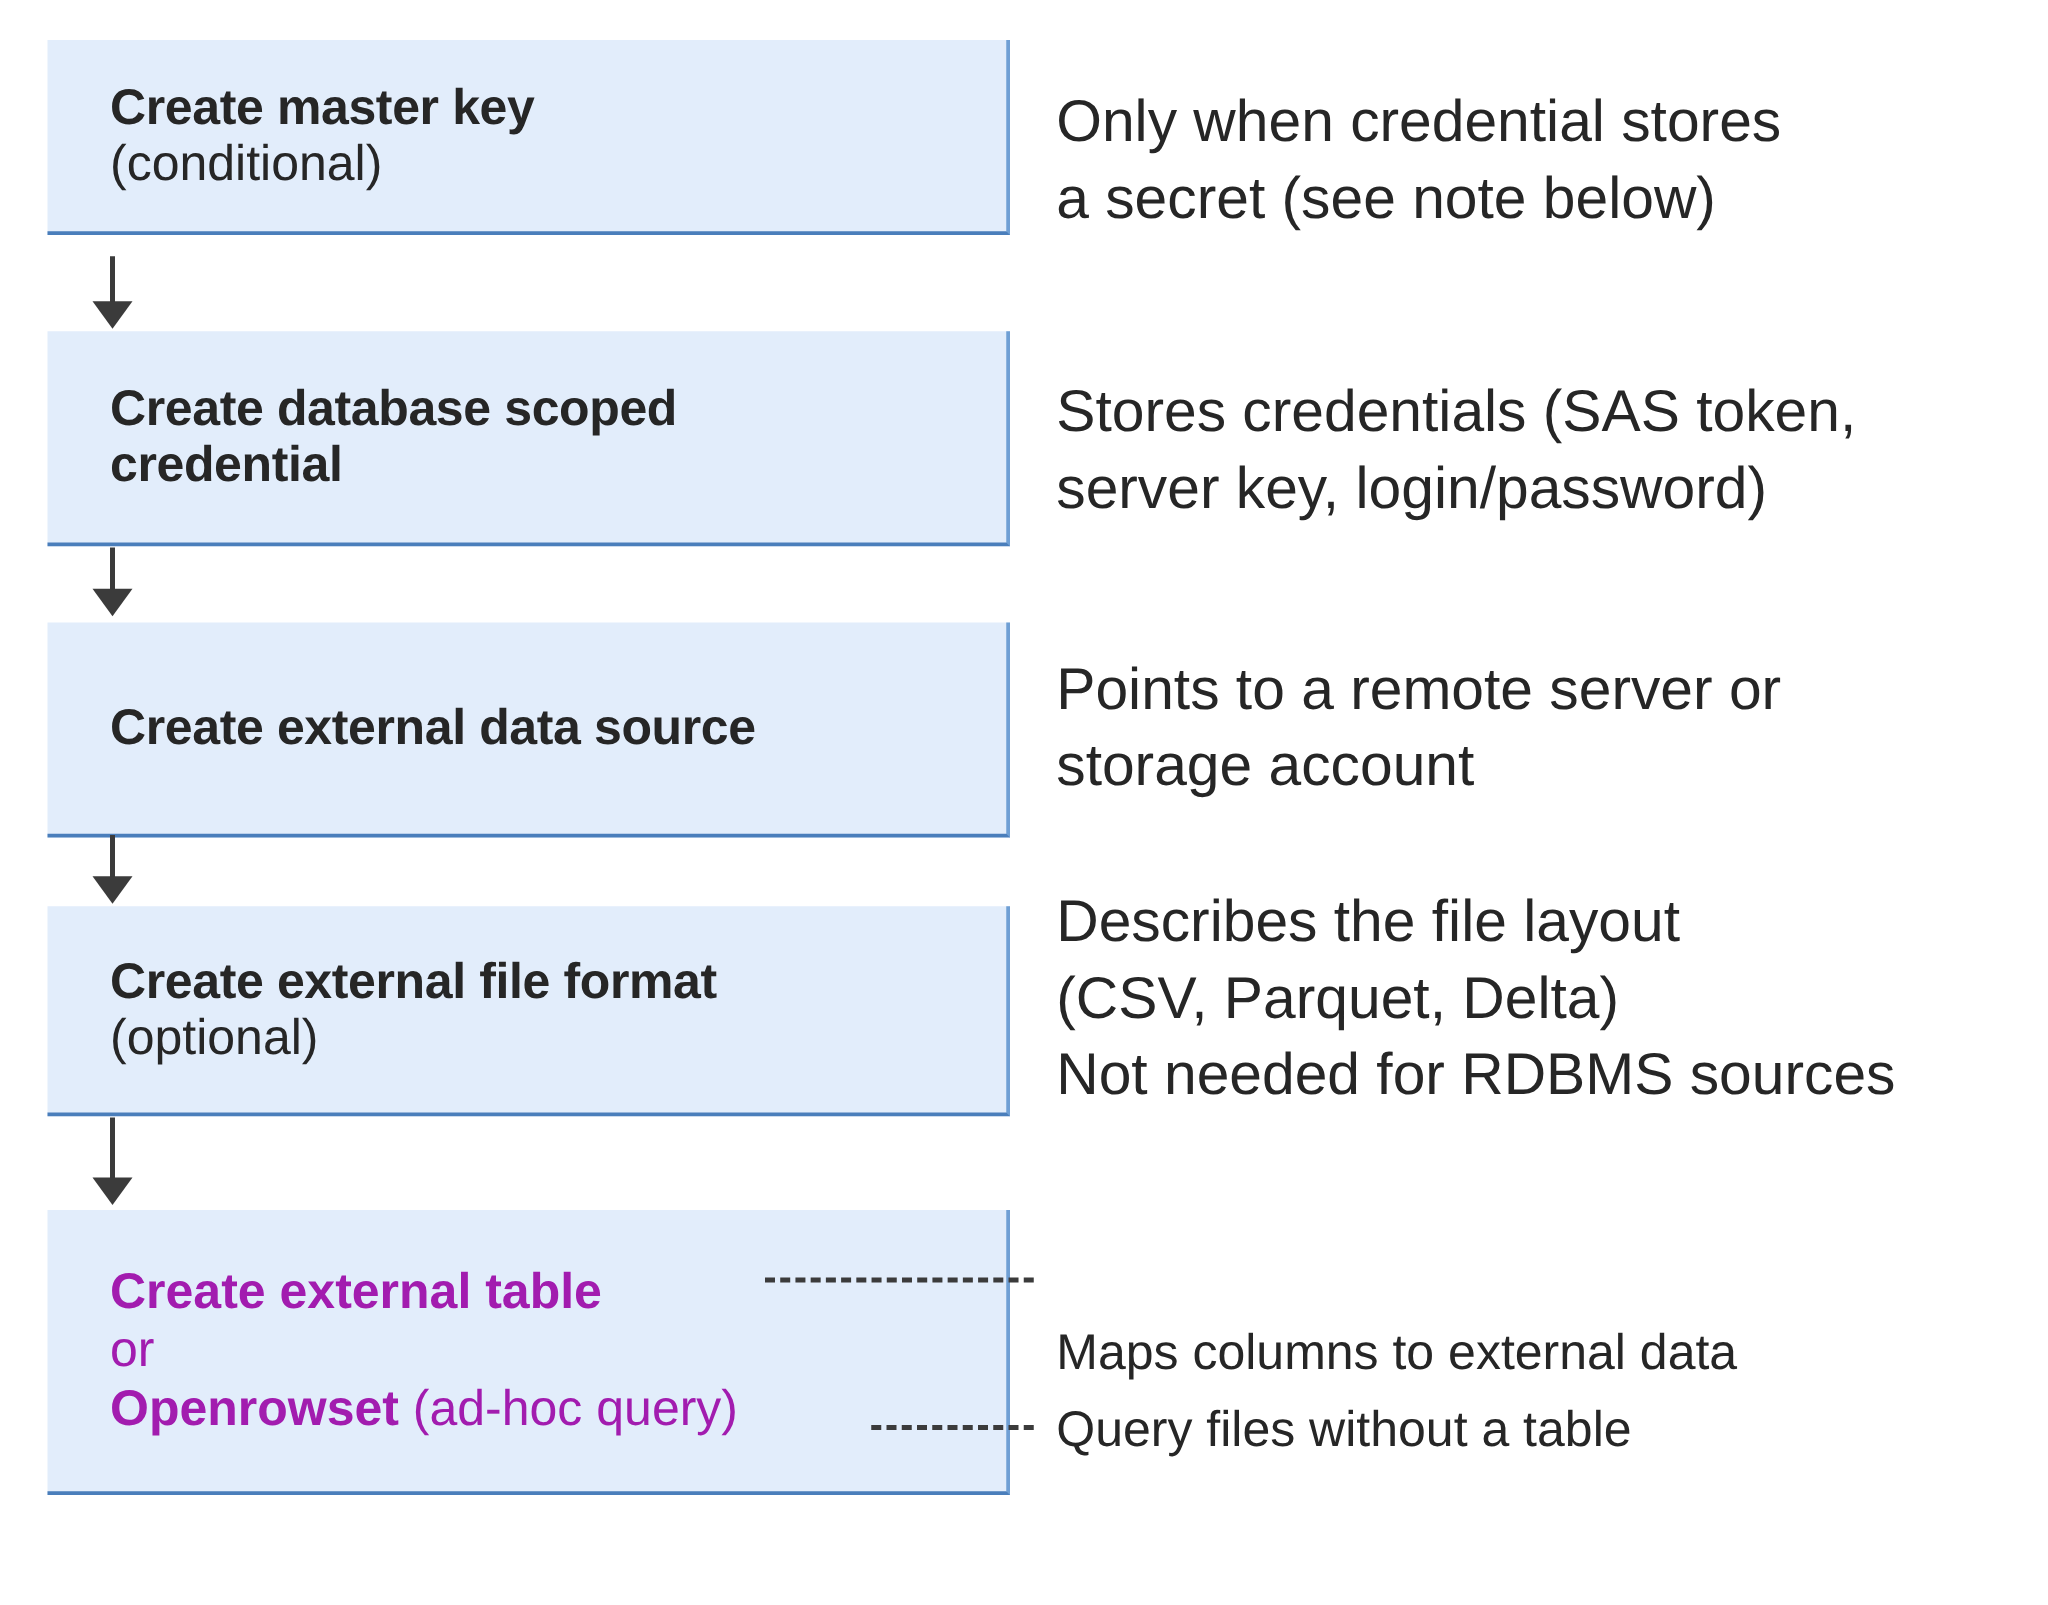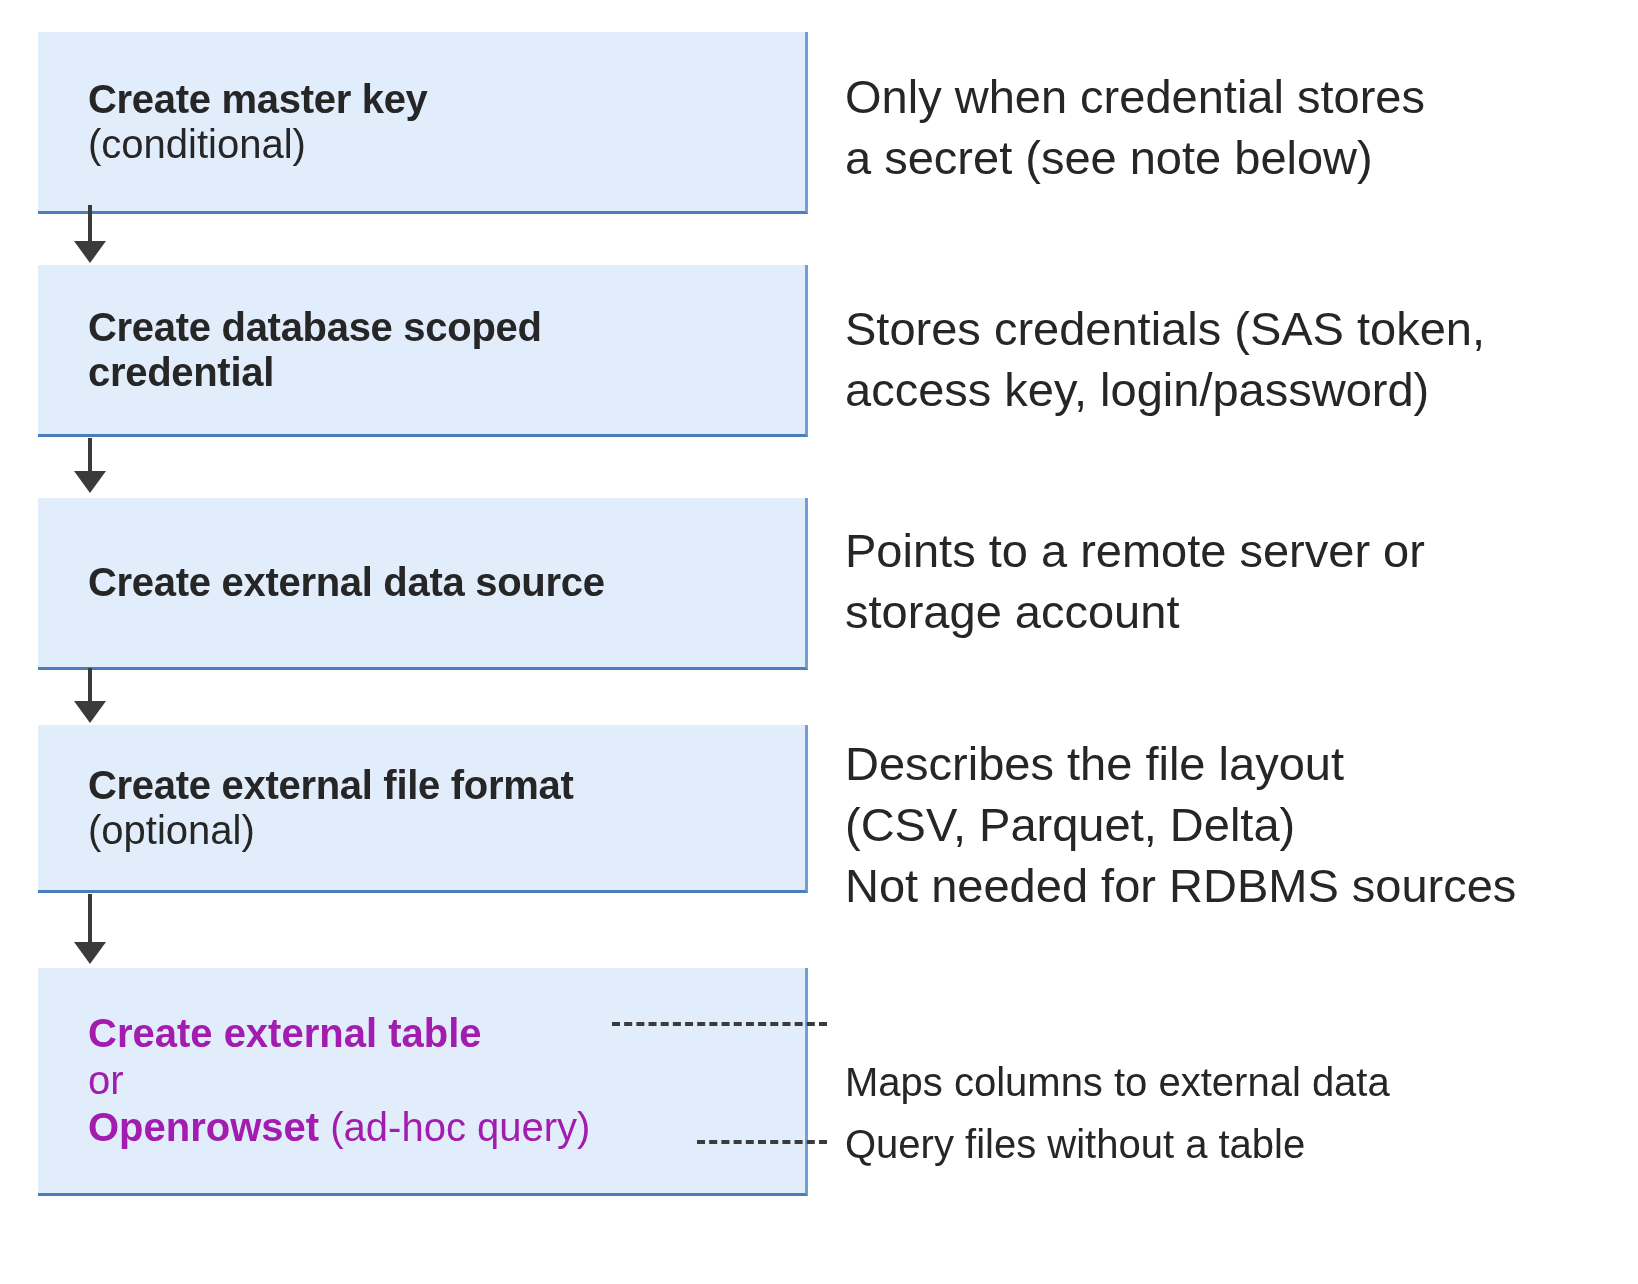--- a/index.html
+++ b/index.html
@@ -47,21 +47,21 @@
     color: #262626;
   }
   .step-sub {
     font-weight: normal;
     font-size: 40px;
     line-height: 1.12;
     color: #262626;
   }
 
   
-  #box-master-key   { top: 32px;   height: 182px; }
+  #box-master-key   { top: 32px;   height: 156px; }
   #box-credential   { top: 265px;  height: 172px; }
   #box-data-source  { top: 498px;  height: 172px; }
   #box-file-format  { top: 725px;  height: 168px; }
   #box-table        { top: 968px;  height: 228px; padding-left: 50px; justify-content: center; }
 
   
   .arrow {
     position: absolute;
     left: 82px;
     width: 16px;
@@ -104,21 +104,21 @@
     position: absolute;
     left: 845px;
     font-size: 47px;
     line-height: 1.30;
     color: #262626;
     white-space: pre-line;
   }
   #note-master-key  { top: 66px;  }
   #note-credential  { top: 298px; }
   #note-data-source { top: 520px; }
-  #note-file-format { top: 733px; }
+  #note-file-format { top: 706px; }
 
   
   .dash-line {
     position: absolute;
     height: 0;
     border-top: 4px dashed #3b3b3b;
   }
   #dash-table     { left: 612px; top: 1022px; width: 215px; }
   #dash-openrowset{ left: 697px; top: 1140px; width: 130px; }
 
@@ -153,21 +153,21 @@
   <div class="arrow" id="arrow-1">
     <div class="shaft"></div>
       <div class="head"></div>
   </div>
 
   <div class="step-box" id="box-credential">
     <div class="step-title" id="title-credential" style="white-space: pre-line;">Create database scoped
 credential</div>
   </div>
   <div class="note" id="note-credential">Stores credentials (SAS token,
-access key, login/password)</div>
+server key, login/password)</div>
 
   <div class="arrow" id="arrow-2">
     <div class="shaft"></div>
       <div class="head"></div>
   </div>
 
   <div class="step-box" id="box-data-source">
     <div class="step-title">Create external data source</div>
   </div>
   <div class="note" id="note-data-source">Points to a remote server or

